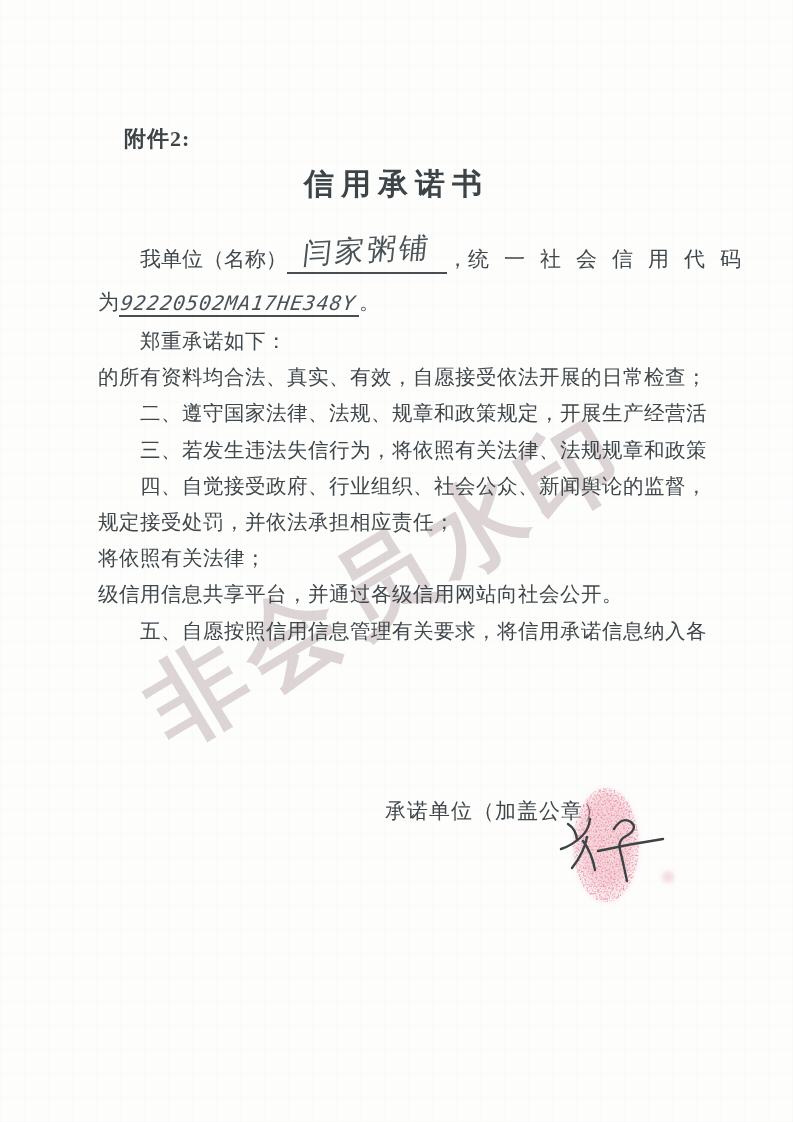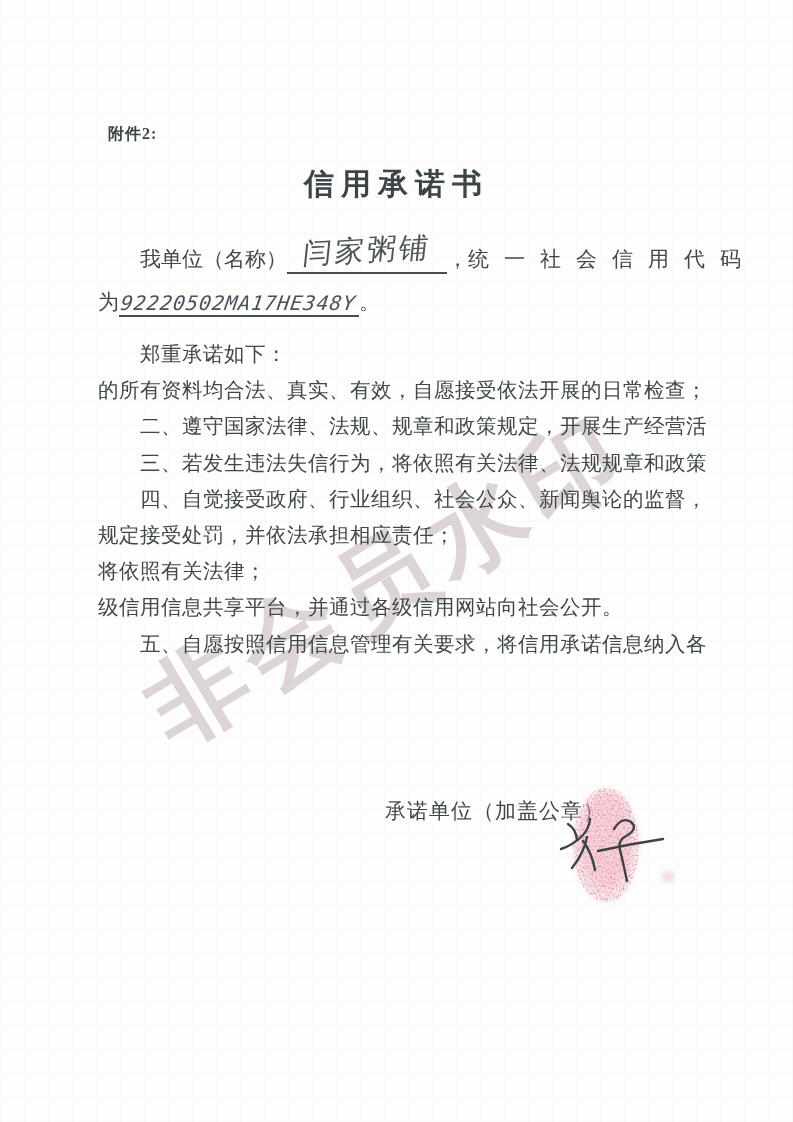--- a/index.html
+++ b/index.html
@@ -20,22 +20,22 @@
   .watermark{
     position:absolute;left:118px;top:515px;
     font-size:98px;font-weight:bold;letter-spacing:10px;white-space:nowrap;
     color:rgba(154,130,134,0.33);
     transform:rotate(-31deg);
     transform-origin:center center;
     pointer-events:none;
     font-family:"Liberation Sans","DejaVu Sans",sans-serif;
   }
   .attachment{
-    position:absolute;left:108px;top:124px;
-    font-size:16px;font-weight:bold;letter-spacing:1px;color:#3c4448;
+    position:absolute;left:124px;top:124px;
+    font-size:22px;font-weight:bold;letter-spacing:1px;color:#3c4448;
   }
   .doc-title{
     position:absolute;left:0;top:164px;width:793px;
     text-align:center;font-size:30px;font-weight:bold;letter-spacing:7px;
     color:#3c4448;
   }
   .line{position:absolute;left:98px;white-space:nowrap;font-size:21px;color:#3f474b;}
   .p1l1{top:244px;line-height:30px;}
   .p1l2{top:287px;line-height:30px;}
   .ind{display:inline-block;width:42px;}
@@ -53,21 +53,21 @@
     display:inline-block;width:240px;height:28px;
     border-bottom:2px solid #474f53;text-align:left;vertical-align:bottom;
   }
   .hw-code{
     display:inline-block;position:relative;top:1px;left:2px;
     font-size:20px;font-style:italic;letter-spacing:1px;color:#49525a;
     transform:skewX(-8deg);
     font-family:"DejaVu Sans Mono","Liberation Mono",monospace;
   }
   .spread{letter-spacing:15px;}
-  .body-block{position:absolute;left:98px;top:336px;width:620px;font-family:Liberation Serif, serif;}
+  .body-block{position:absolute;left:98px;top:323px;width:620px;font-family:Liberation Serif, serif;}
   .bline{
     height:36.2px;line-height:36.2px;white-space:nowrap;
     font-size:20.5px;letter-spacing:0.5px;color:#3f474b;
   }
   .bline.indent{padding-left:42px;}
   .unit-line{
     position:absolute;left:385px;top:797px;
     font-size:21px;letter-spacing:1px;white-space:nowrap;color:#3f474b;
   }
   .rep-line{

